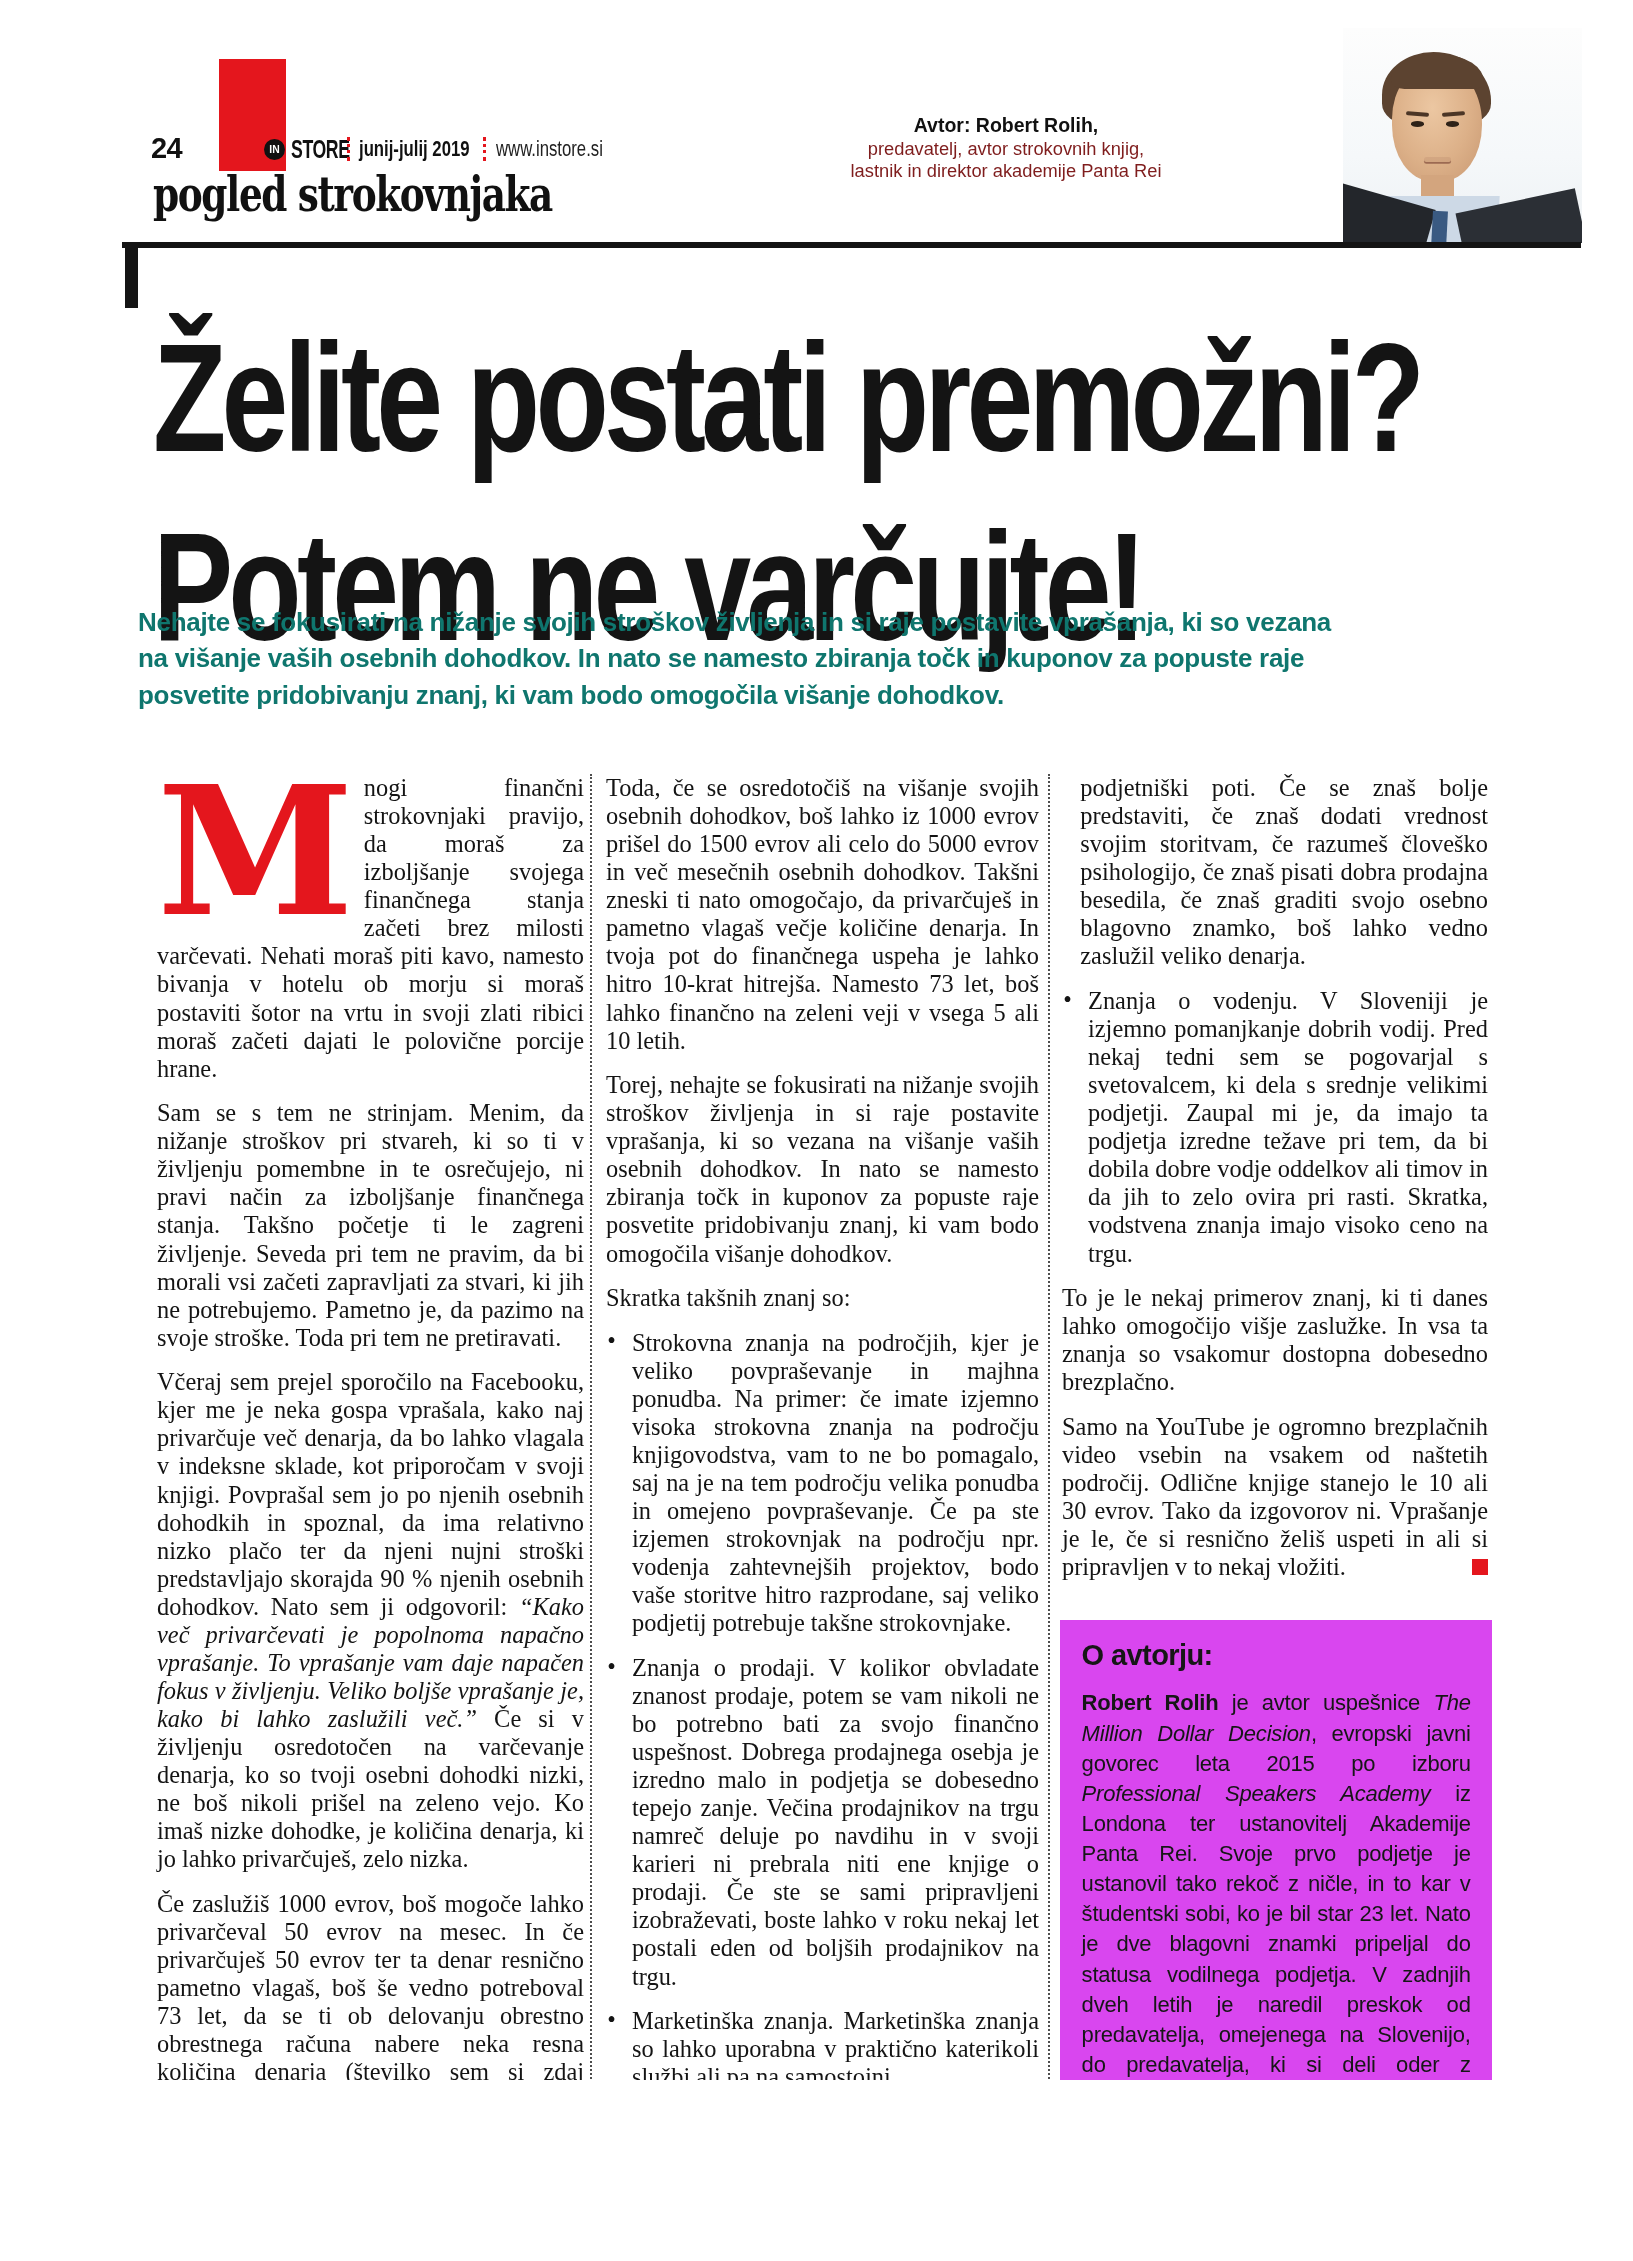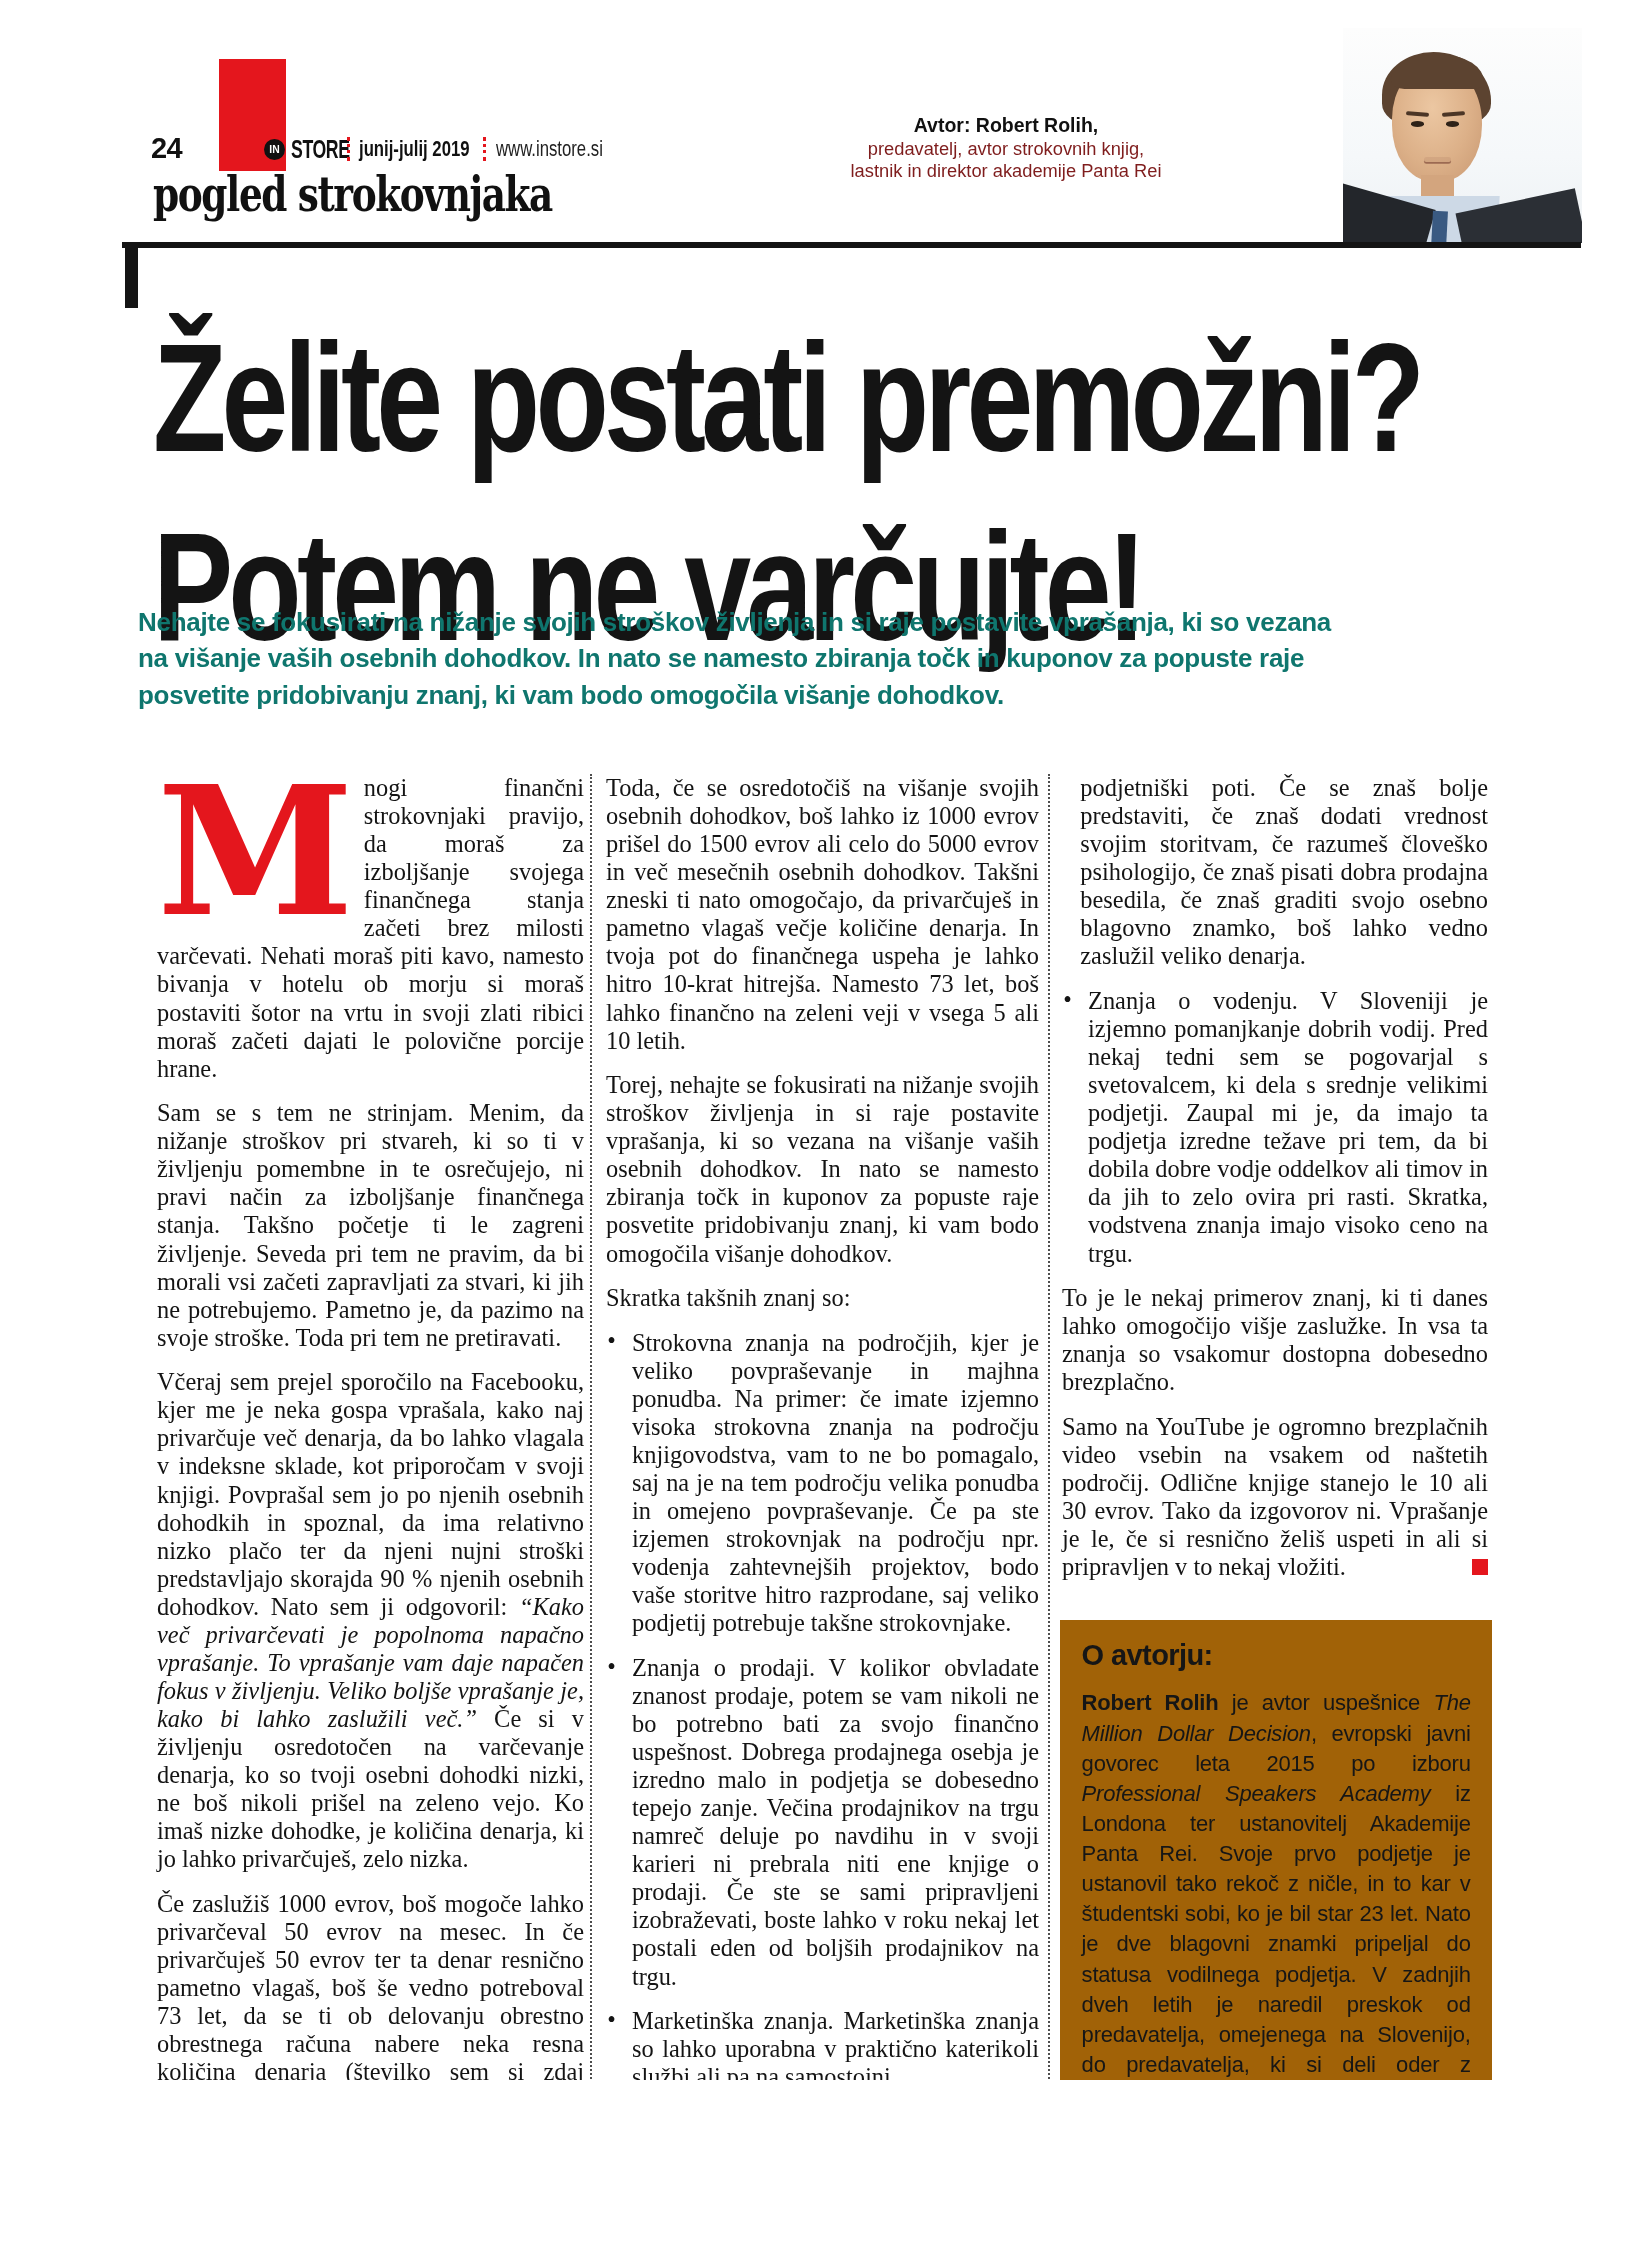--- a/index.html
+++ b/index.html
@@ -73,21 +73,21 @@
     float:left; color:var(--red);
     font:bold 178px/0.78 "DejaVu Serif", serif;
     padding:8.5px 9.8px 0 0;
   }
   .i { font-style:italic; } .b { font-weight:bold; }
   .vdiv { position:absolute; top:774px; height:1416px; width:0; border-left:2.4px dotted #4d4d4d; }
   .vdiv.d1 { left:590px; } .vdiv.d2 { left:1048px; }
   .endmark { float:right; width:16.5px; height:16.5px; background:var(--red); margin-top:5.5px; }
 
   
-  .about-box { background:#a16207; margin:39px -3.7px 0 -2.4px; padding:21px 21px 15px 22px; }
+  .about-box { background:#d946ef; margin:39px -3.7px 0 -2.4px; padding:21px 21px 15px 22px; }
   .about-box h3 { margin:0 0 18.3px 0; font:bold 29px/1 "Liberation Sans",sans-serif; letter-spacing:-0.6px; color:#161616; }
   .about-box .box-body { font:22px/1.37 "Liberation Sans",sans-serif; letter-spacing:-0.2px; text-align:justify; color:#161616; }
 </style>
 </head>
 <body>
 
 <div class="page">
 
   <div class="page-num">24</div>
   <div class="logo-block"></div>

